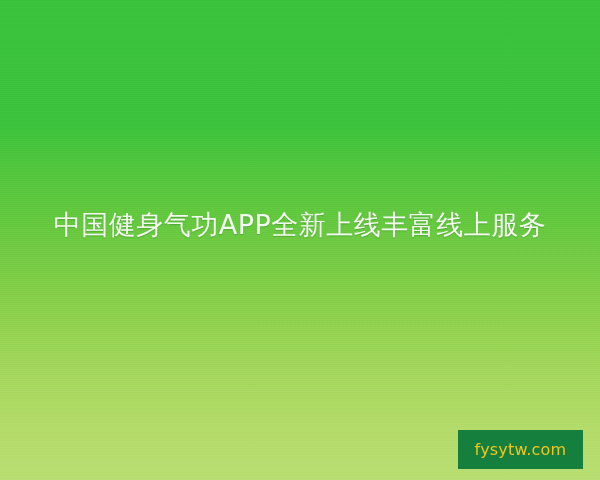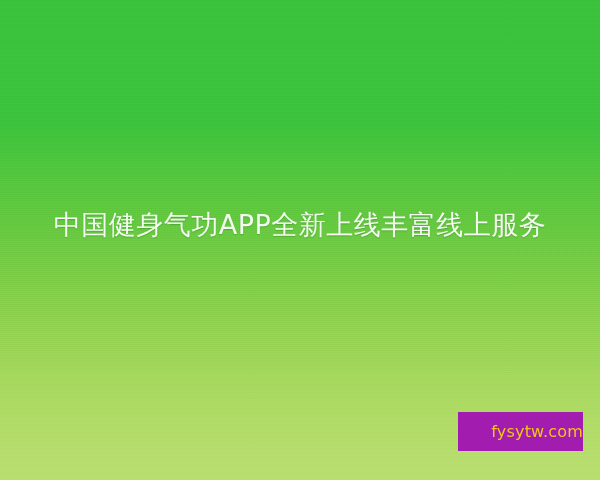--- a/index.html
+++ b/index.html
@@ -72,27 +72,27 @@
     font-weight: 400;
     letter-spacing: 0.5px;
     white-space: nowrap;
     text-shadow: 0 1px 1px rgba(40, 110, 30, 0.35);
   }
 
   
   .watermark-badge {
     position: absolute;
     left: 458px;
-    top: 412px;
+    top: 430px;
     width: 125px;
     height: 39px;
-    background: #a21caf;
+    background: #15803d;
     display: flex;
     align-items: center;
-    justify-content: flex-end;
+    justify-content: center;
     box-sizing: border-box;
   }
 
   .watermark-text {
     color: #f3c41b;
     font-family: "DejaVu Sans", "Liberation Sans", sans-serif;
     font-size: 16px;
     line-height: 18px;
     font-weight: 400;
     letter-spacing: 0.2px;

